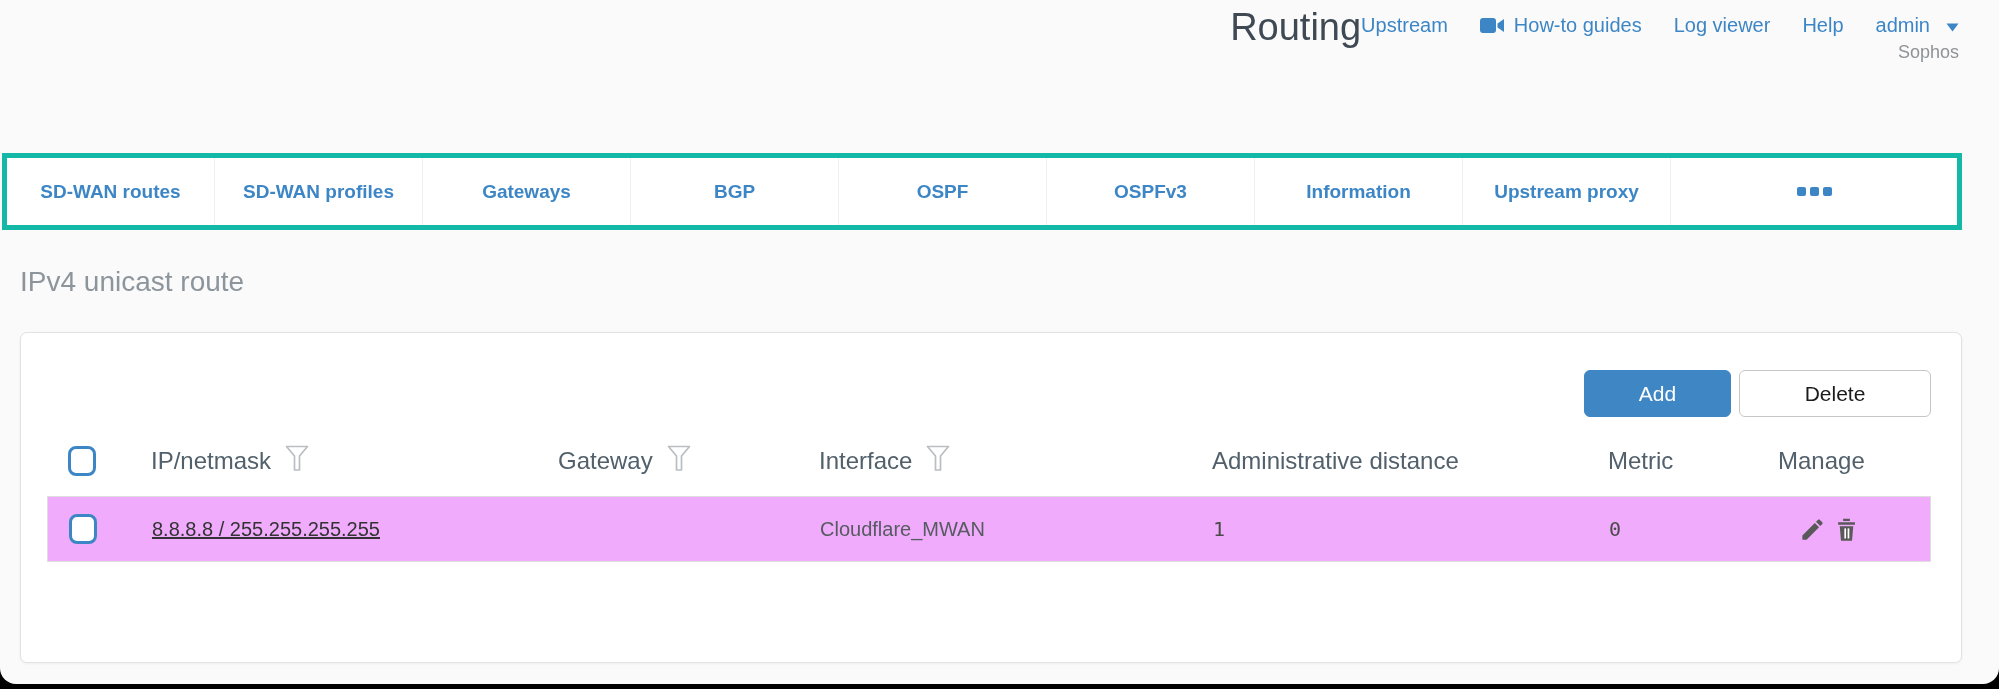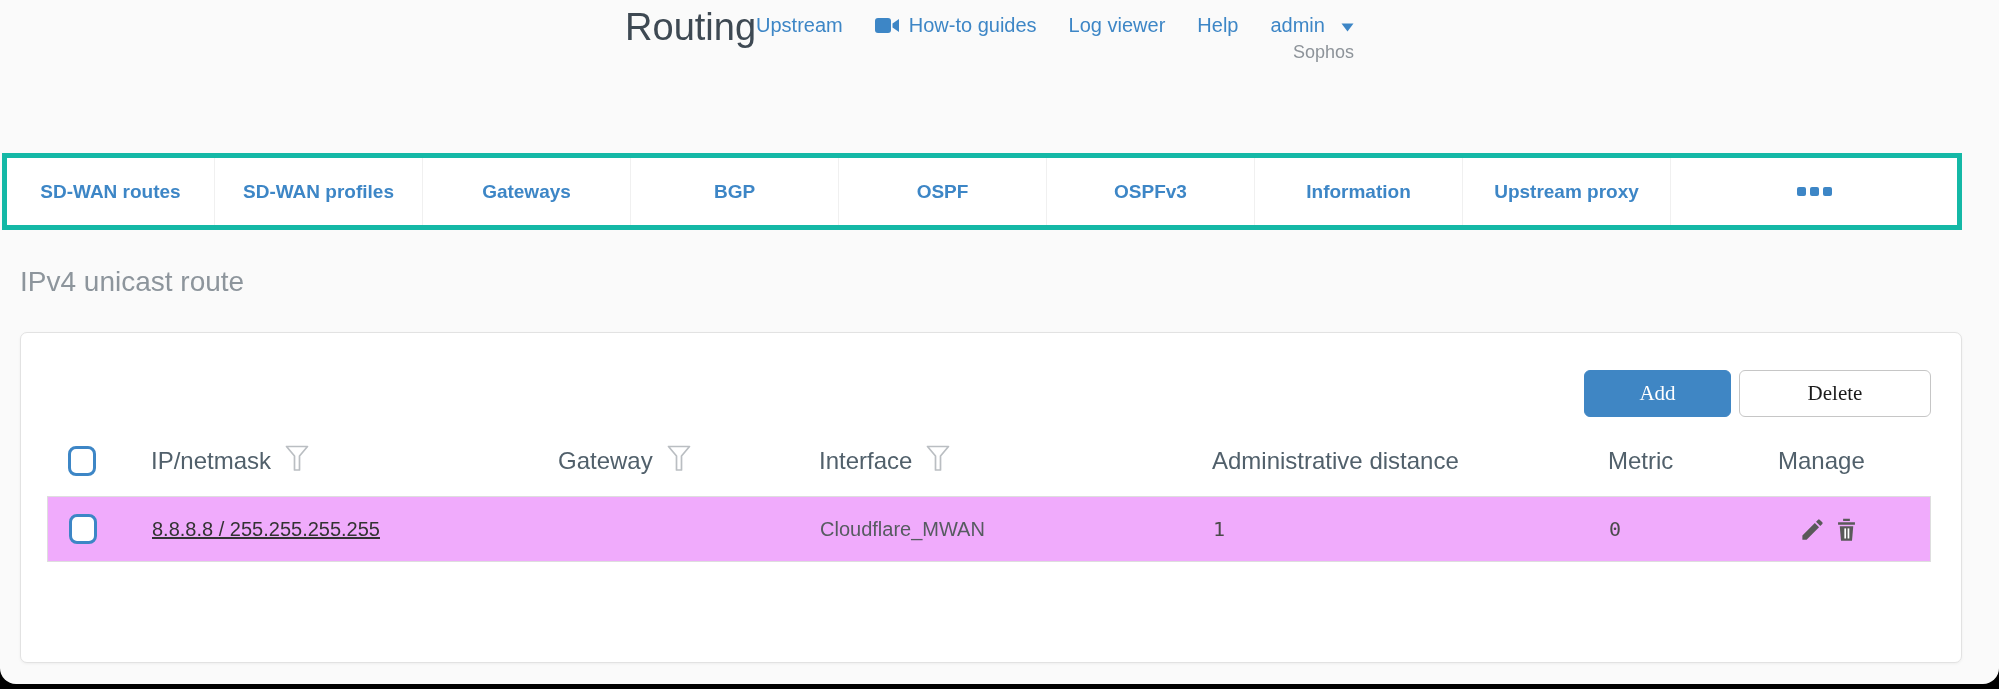--- a/index.html
+++ b/index.html
@@ -10,21 +10,21 @@
     position:relative;overflow:hidden;
   }
   .app{
     position:absolute;left:0;top:0;right:0;bottom:5px;
     background:#fafafa;
     border-radius:0 0 16px 16px;
     overflow:hidden;
   }
   
   .page-header{
-    display:flex;justify-content:center;align-items:flex-start;
+    display:flex;justify-content:flex-end;align-items:flex-start;
     padding:6px 40px 0 20px;
   }
   .page-title{
     font-size:38px;font-weight:400;color:#3e4953;margin:0;letter-spacing:0;
   }
   .topnav{display:flex;flex-direction:column;align-items:flex-end;padding-top:8px;}
   .topnav-links{display:flex;align-items:center;gap:32px;font-size:20px;}
   .topnav-links a{color:#3d86c6;text-decoration:none;display:flex;align-items:center;gap:9px;cursor:pointer;}
   .brand{font-size:18px;color:#8d9399;margin-top:5px;}
   .caret{display:inline-block;margin-left:7px;}
@@ -53,21 +53,21 @@
     font-size:28px;font-weight:400;color:#8d959c;margin:0;
   }
   .card{
     position:absolute;left:20px;right:37px;top:332px;height:331px;
     background:#fff;border:1px solid #e2e2e2;border-radius:7px;
     box-shadow:0 1px 3px rgba(0,0,0,0.05);
     box-sizing:border-box;
   }
   .card-inner{padding:37px 30px 0 26px;}
   .actions{display:flex;justify-content:flex-end;gap:8px;}
-  .btn{height:47px;border-radius:6px;font-size:21px;font-family:Liberation Serif, serif;cursor:pointer;}
+  .btn{height:47px;border-radius:6px;font-size:21px;font-family:Liberation Sans, sans-serif;cursor:pointer;}
   .btn-add{width:147px;background:#3f86c4;border:1px solid #3f86c4;color:#fff;}
   .btn-delete{width:192px;background:#fff;border:1px solid #c6c6c6;color:#1b1b1b;}
   
   .thead,.trow{
     display:grid;
     grid-template-columns:104px 407px 261px 393px 396px 170px 1fr;
     align-items:center;
   }
   .thead{height:56px;margin-top:16px;color:#51606b;font-size:24px;}
   .th{display:flex;align-items:center;gap:14px;}

